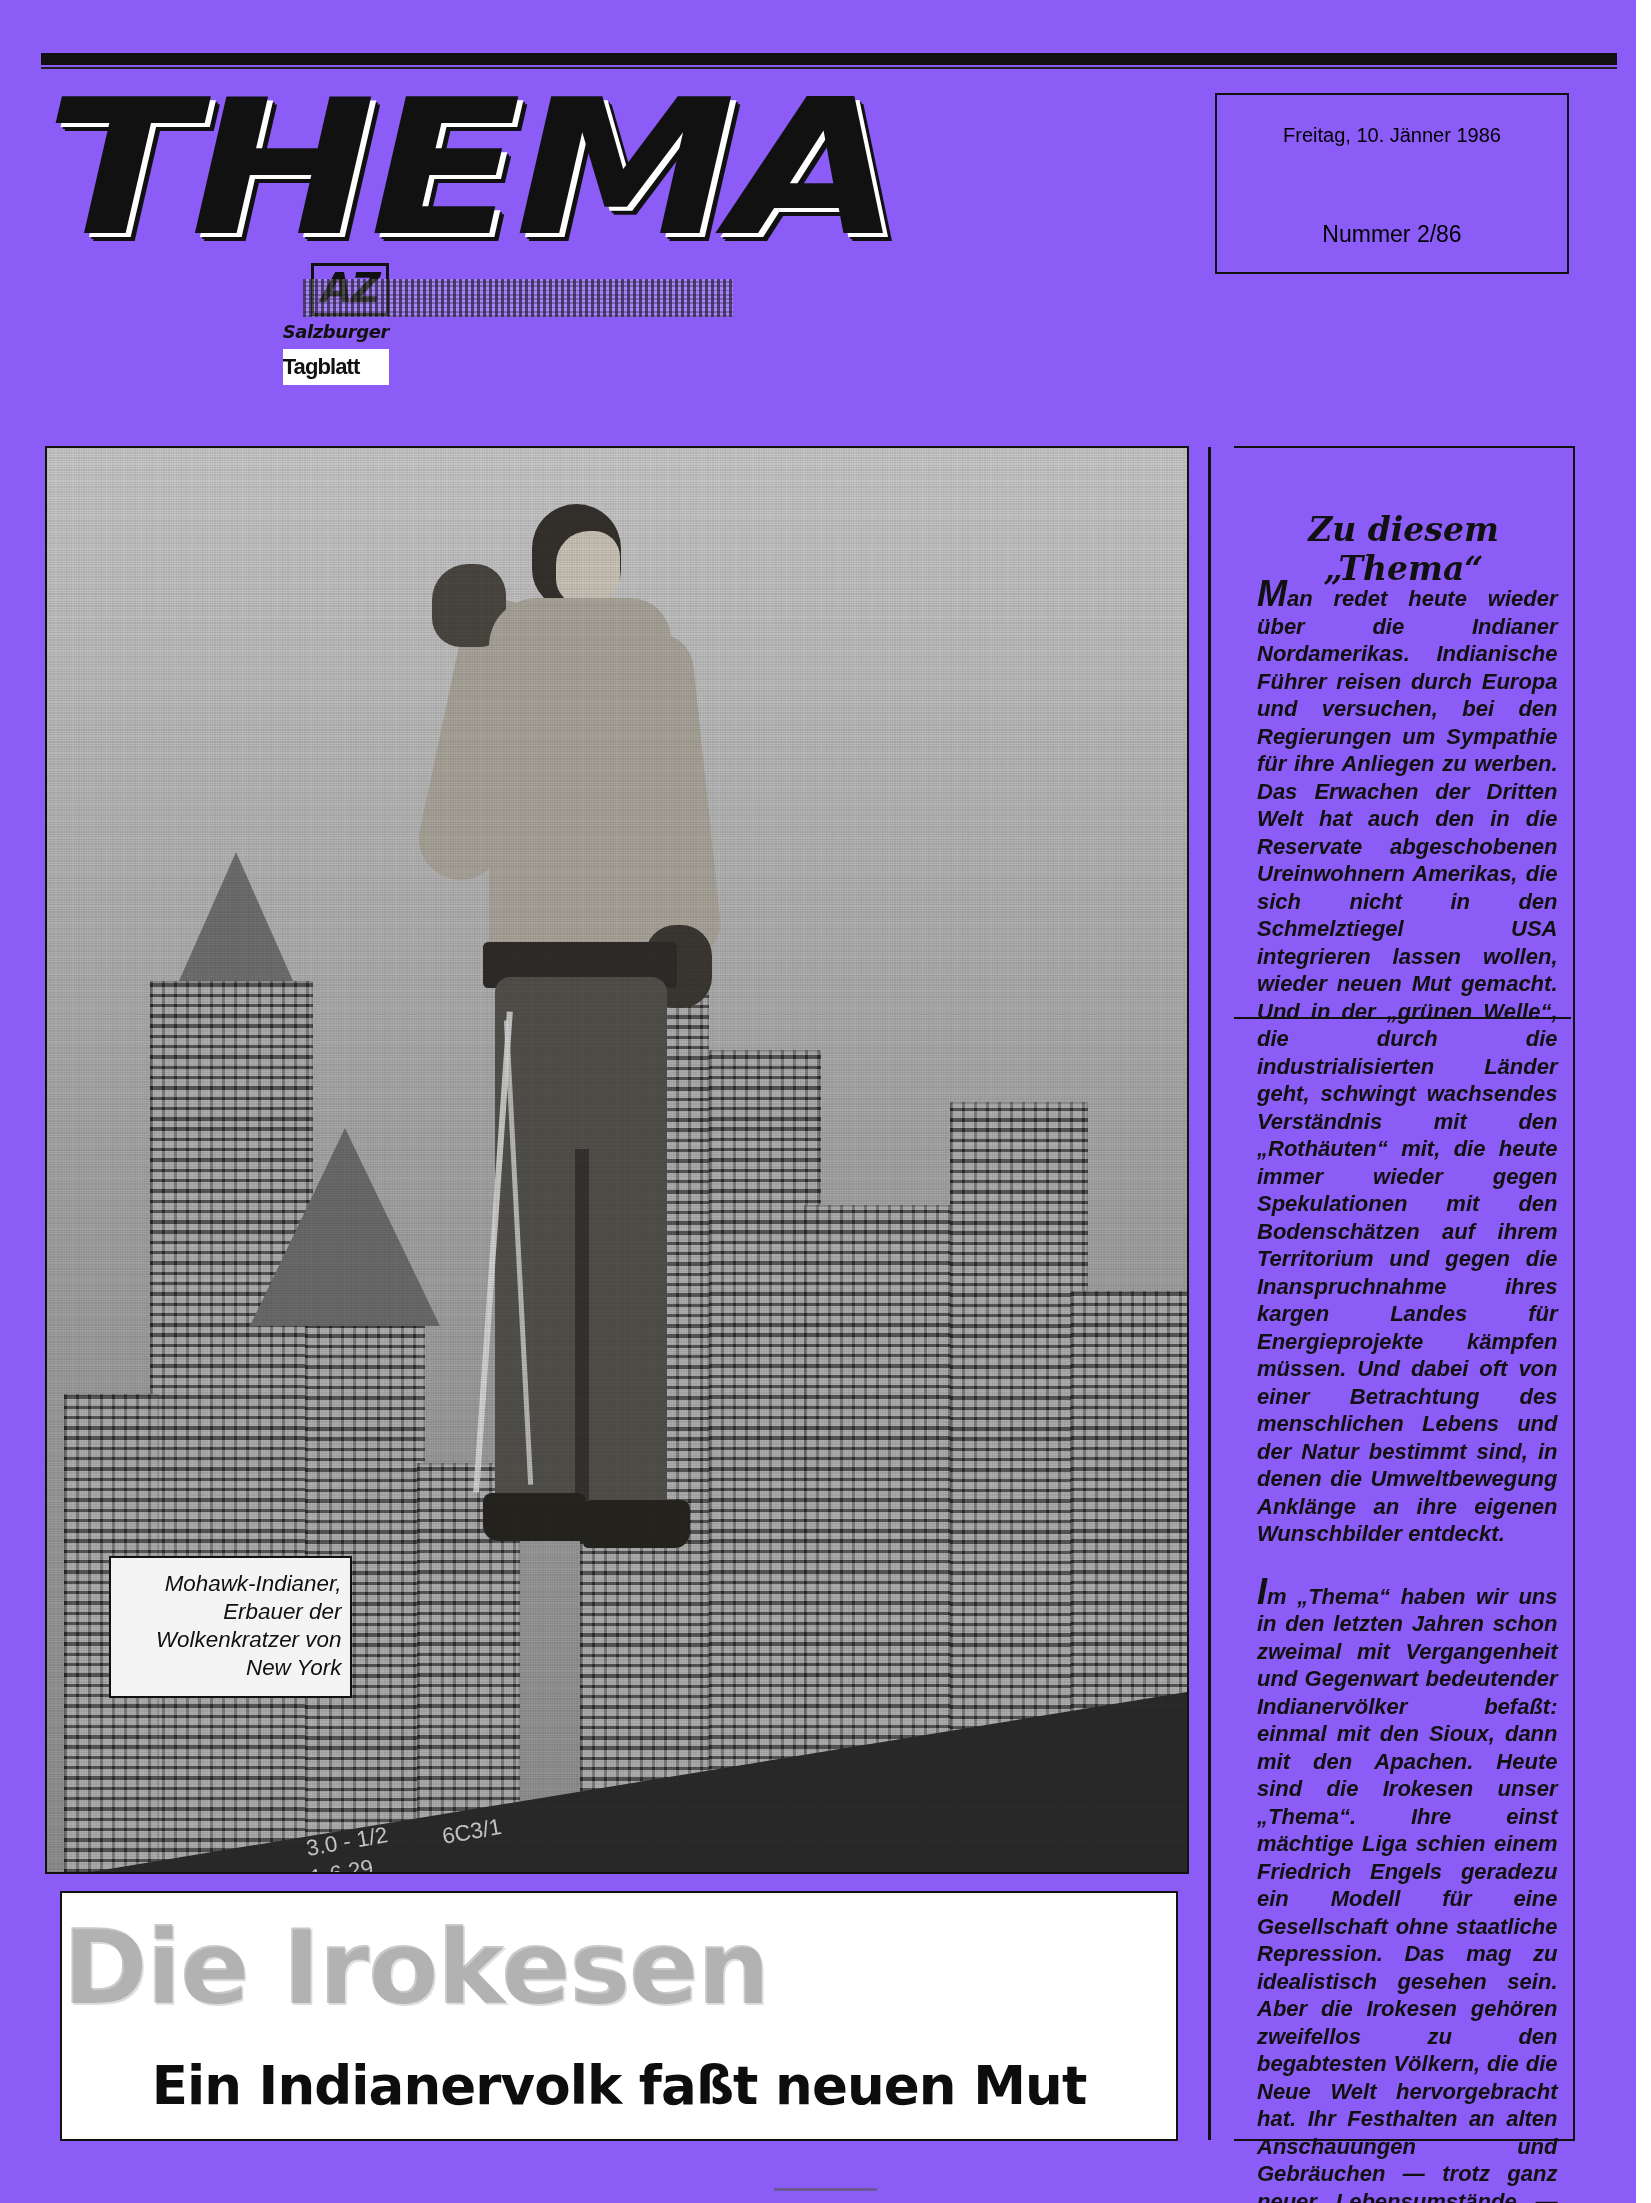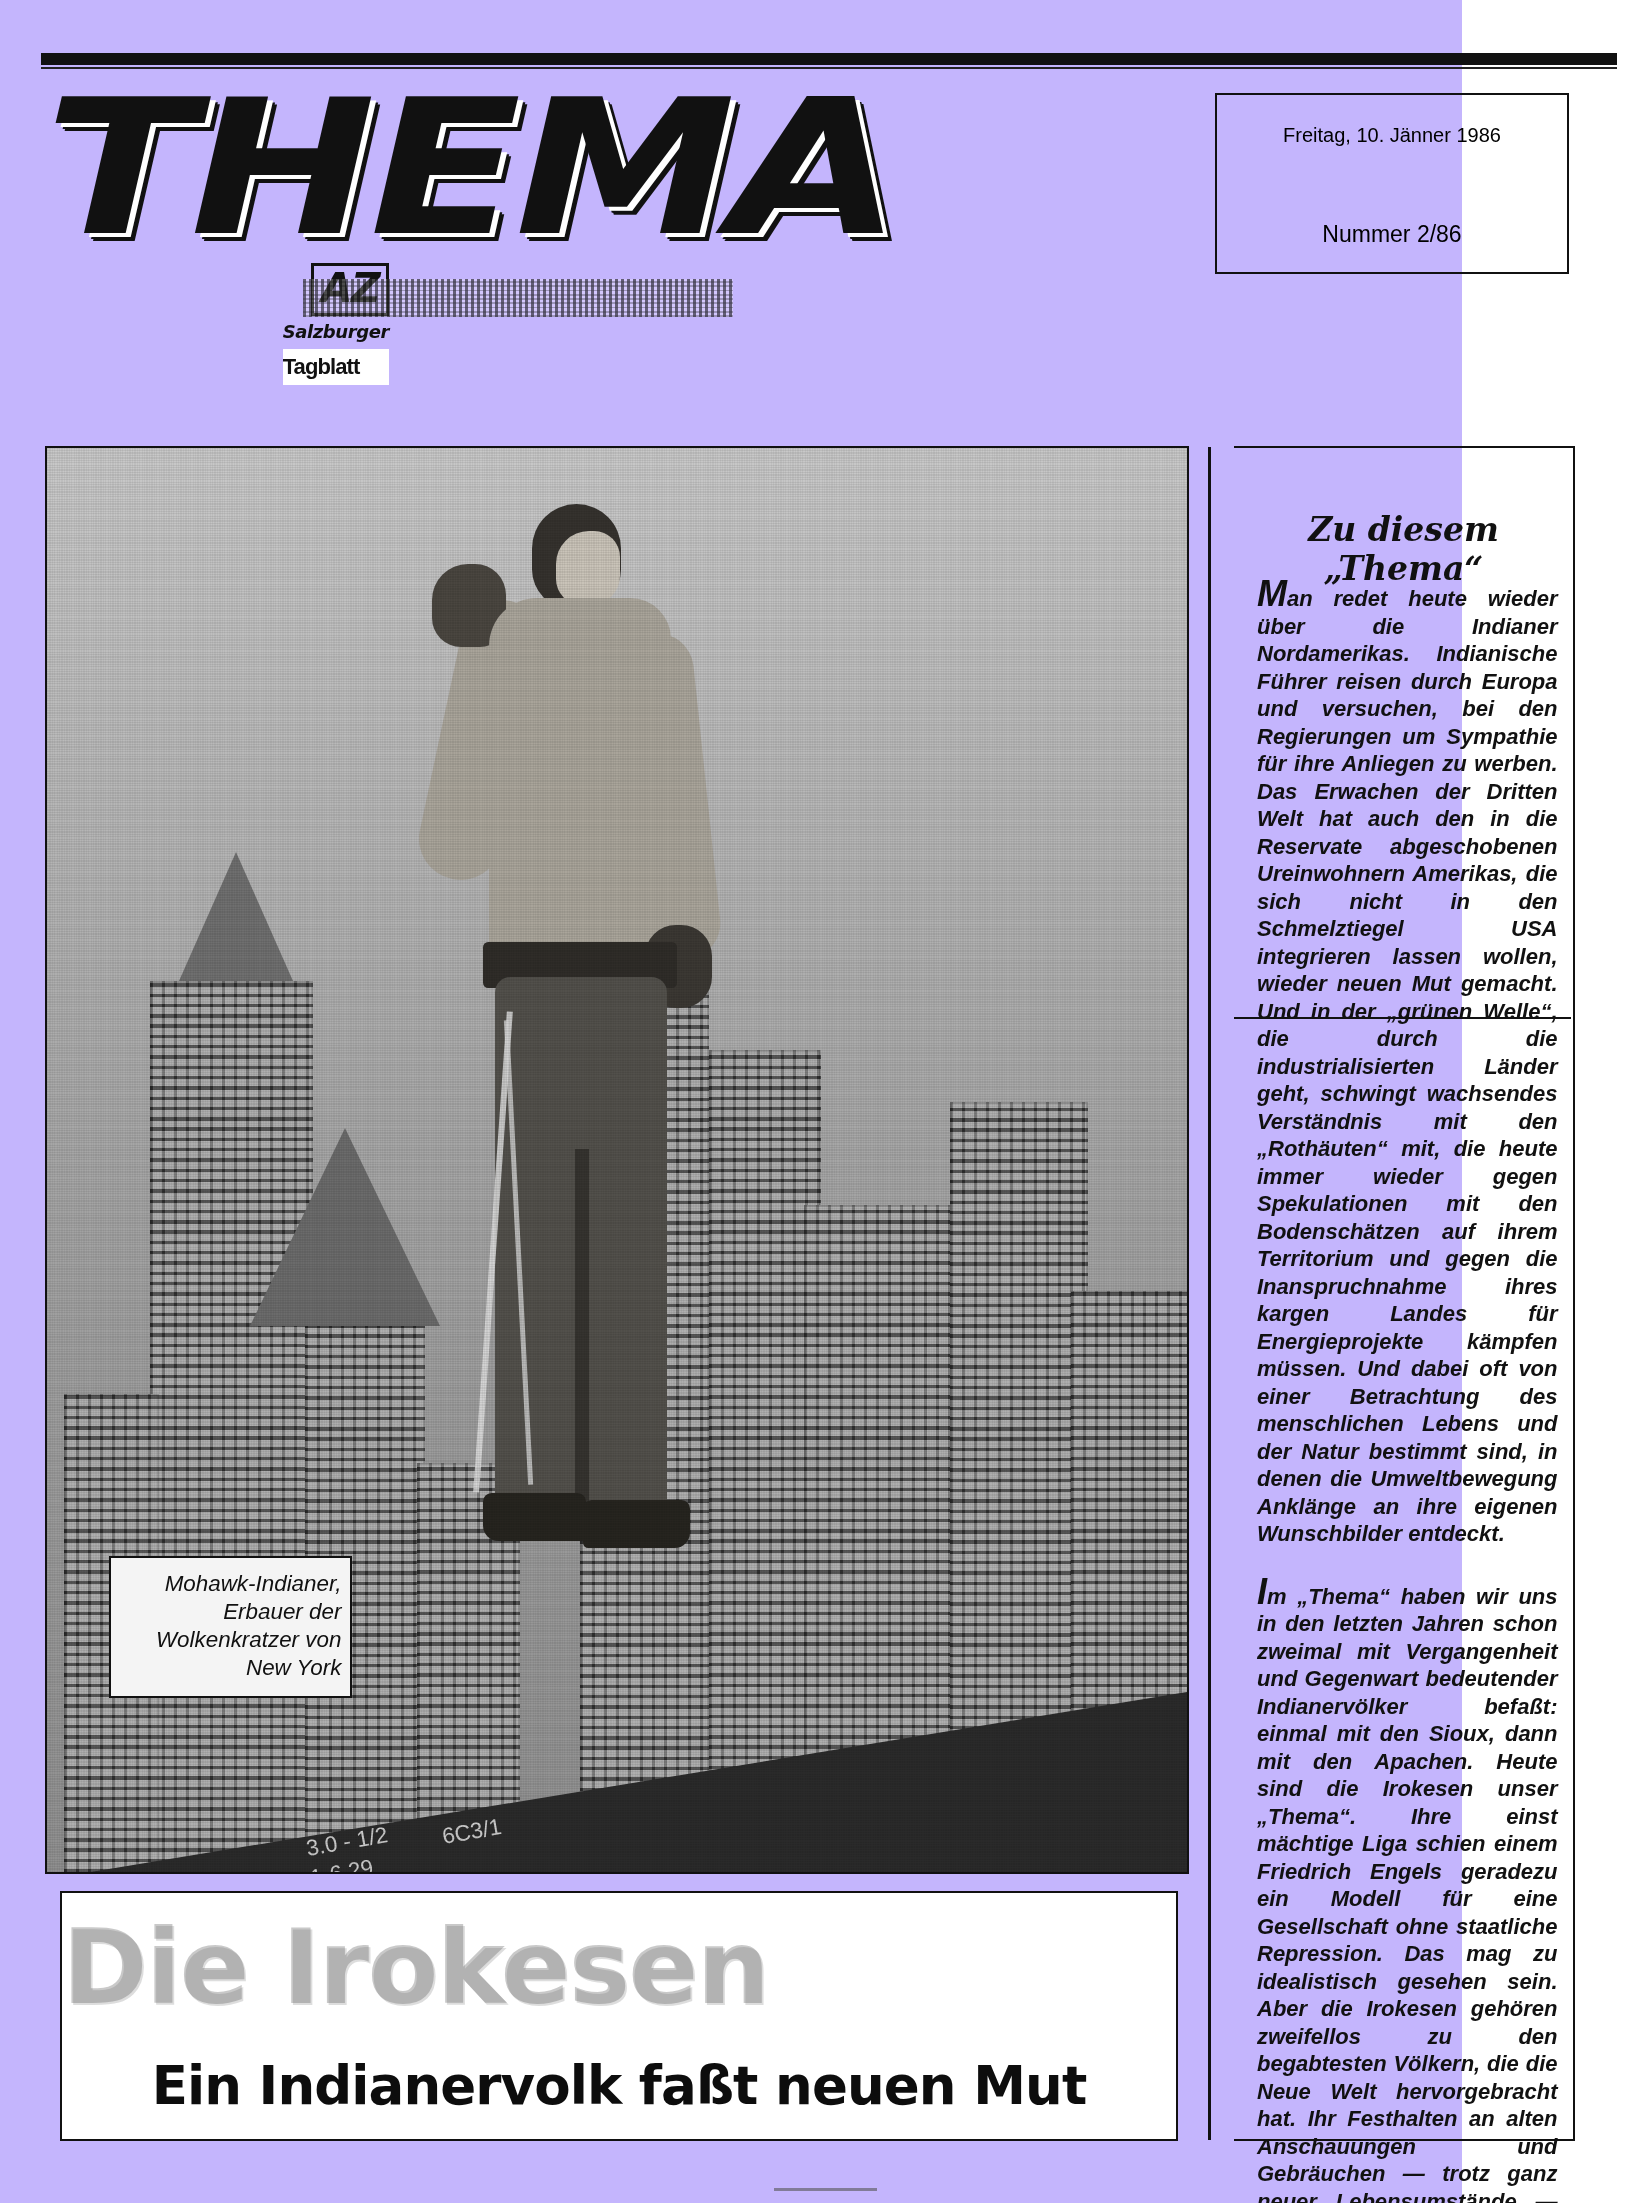--- a/index.html
+++ b/index.html
@@ -11,23 +11,23 @@
     width: 1652px;
     height: 2203px;
     font-family: "Liberation Sans", sans-serif;
     color: #000;
     position: relative;
     overflow: hidden;
   }
   .page {
     position: absolute;
     left: 0; top: 0;
-    width: 1462px;
+    width: 1636px;
     height: 2203px;
-    background: #c4b5fd;
+    background: #8b5cf6;
   }
   
   .top-rule {
     position: absolute;
     left: 41px; top: 53px;
     width: 1576px; height: 12px;
     background: #111;
   }
   .top-rule:after {
     content: "";

